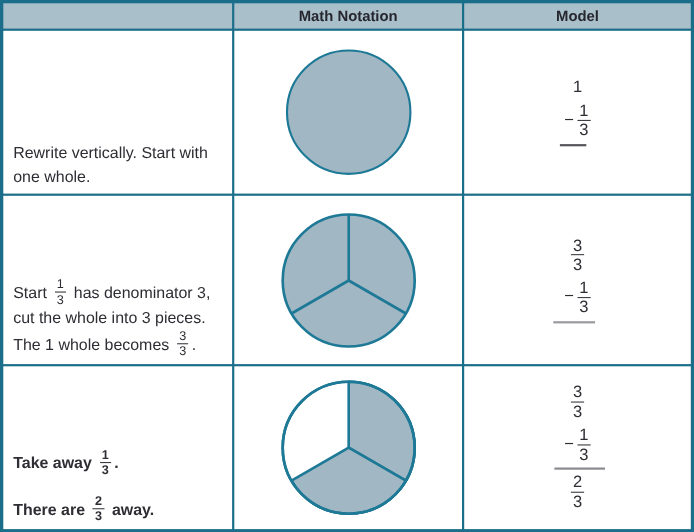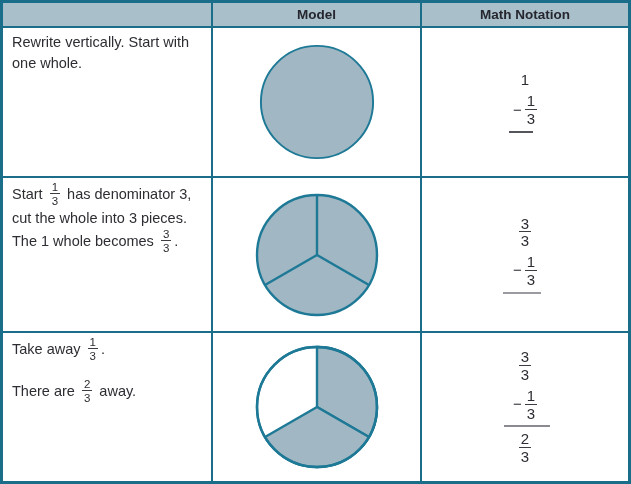--- a/index.html
+++ b/index.html
@@ -15,21 +15,21 @@
     width:631px;height:484px;
     box-sizing:border-box;
   }
   .cell{background:#ffffff;overflow:hidden;}
   .hcell{
     background:#a9bfca;
     display:flex;align-items:center;justify-content:center;
     font-weight:bold;font-size:13.5px;color:#26262e;
   }
   .tcell{
-    display:flex;align-items:flex-start;
+    display:flex;align-items:flex-end;
     padding:4px 6px 4px 9px;box-sizing:border-box;
     font-size:14.5px;line-height:1.45;
   }
   .mcell{display:flex;align-items:center;justify-content:center;}
   .ncell{
     display:flex;flex-direction:column;align-items:center;justify-content:center;
     font-size:15px;
   }
   
   .frac{display:inline-flex;flex-direction:column;align-items:center;line-height:1.05;vertical-align:middle;}
@@ -46,22 +46,22 @@
   .gap-sm{height:5px;}
   .para + .para{margin-top:16px;}
 </style>
 </head>
 <body>
 
 <div class="wrap">
   <div class="grid">
 
     <div class="cell hcell"></div>
+    <div class="cell hcell">Math Notation</div>
     <div class="cell hcell">Model</div>
-    <div class="cell hcell">Math Notation</div>
 
     <div class="cell tcell">
       <span>Rewrite vertically. Start with one whole.</span>
     </div>
     <div class="cell mcell">
       <svg width="118" height="118" viewBox="-61 -61 122 122">
         <circle cx="0" cy="0" r="58" fill="#a1b7c3" stroke="#1d7996" stroke-width="2"></circle>
       </svg>
     </div>
     <div class="cell ncell">
@@ -118,28 +118,28 @@
             <span class="num">1</span>
             <span class="den">3</span>
           </span>
         </div>
         <div class="subline r2"></div>
       </div>
     </div>
 
     <div class="cell tcell">
       <span>
-        <span class="para" style="display:block;">
+        <span class="para" style="display:block;font-weight:bold;">
           <span>Take away</span>
           <span class="frac ifrac">
             <span class="num">1</span>
             <span class="den">3</span>
           </span><span>.</span>
         </span>
-        <span class="para" style="display:block;">
+        <span class="para" style="display:block;font-weight:bold;">
           <span>There are</span>
           <span class="frac ifrac">
             <span class="num">2</span>
             <span class="den">3</span>
           </span>
           <span>away.</span>
         </span>
       </span>
     </div>
     <div class="cell mcell">

